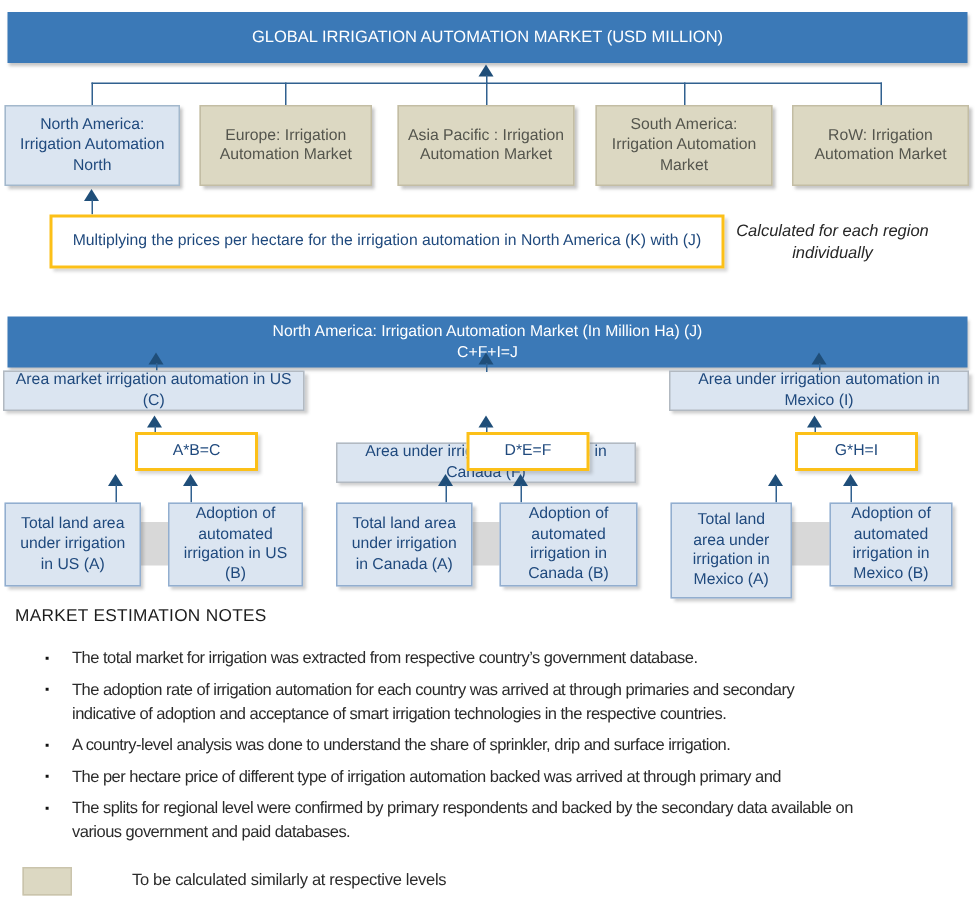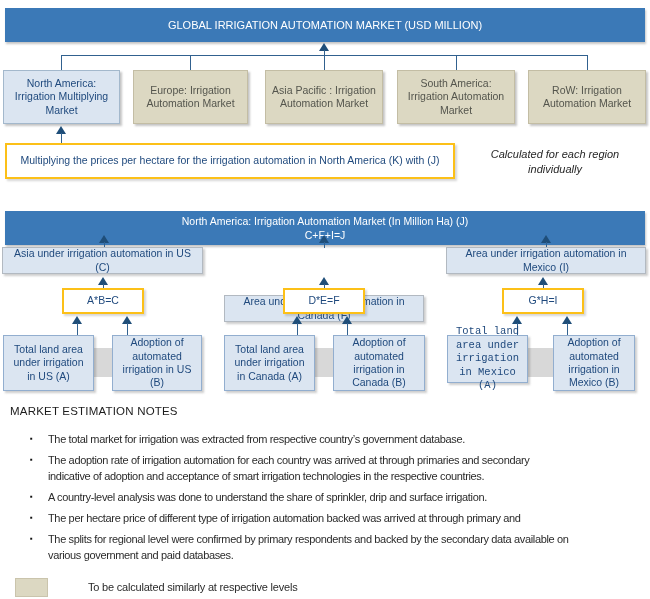--- a/index.html
+++ b/index.html
@@ -7,21 +7,21 @@
           font-family:"Liberation Sans","DejaVu Sans",sans-serif;border-radius:10px;}
   .node{position:absolute;box-sizing:border-box;display:flex;align-items:center;justify-content:center;
         text-align:center;font-size:10.5px;line-height:1.28;color:#1f497d;padding:2px 6px;}
   .banner{position:absolute;box-sizing:border-box;background:#3b79b7;color:#fff;display:flex;
           flex-direction:column;align-items:center;justify-content:center;text-align:center;
           font-size:11px;line-height:1.35;box-shadow:1px 2px 2px rgba(90,90,90,.35);}
   .blue-node{background:#dbe5f1;border:1px solid #a3b8cc;box-shadow:2px 2px 2px rgba(90,90,90,.35);}
   .tan-node{background:#dcd8c2;border:1px solid #c3bda4;color:#54554d;box-shadow:2px 2px 2px rgba(90,90,90,.35);}
   .area-node{background:#dbe5f1;border:1px solid #b2b9c1;box-shadow:2px 2px 2px rgba(90,90,90,.3);}
   .pair-node{background:#dbe5f1;border:1px solid #92aecf;box-shadow:2px 2px 2px rgba(90,90,90,.3);}
-  .formula{background:#fff;border:2px solid #fcc018;color:#1f497d;box-shadow:2px 2px 2px rgba(90,90,90,.25);}
+  .formula{background:#fff;border:2px solid #fcc018;color:#1f497d;box-shadow:2px 2px 2px rgba(90,90,90,.25);margin-left:28px;}
   .gray-band{position:absolute;background:#d8d8d8;}
   .vl{position:absolute;width:1px;background:#31618f;}
   .hl{position:absolute;height:1px;background:#31618f;}
   .arr{position:absolute;width:0;height:0;border-left:5px solid transparent;
        border-right:5px solid transparent;border-bottom:8px solid #1f4e79;}
   .side-note{position:absolute;font-style:italic;font-size:11px;color:#262626;text-align:center;line-height:1.35;}
   .notes-heading{position:absolute;left:10px;top:405px;font-size:11.5px;color:#1c1c1c;letter-spacing:.2px;}
   .notes-list{position:absolute;left:30px;top:431px;width:610px;font-size:11px;
               letter-spacing:-0.35px;color:#2b2b2b;}
   .note-item{display:flex;margin-bottom:5px;}
@@ -45,21 +45,21 @@
   <div class="arr" style="left:319px;top:43px;"></div>
   <div class="vl" style="left:324px;top:50px;height:6px;"></div>
   <div class="hl" style="left:61px;top:55px;width:527px;"></div>
   <div class="vl" style="left:61px;top:55px;height:15px;"></div>
   <div class="vl" style="left:190px;top:55px;height:15px;"></div>
   <div class="vl" style="left:324px;top:55px;height:15px;"></div>
   <div class="vl" style="left:456px;top:55px;height:15px;"></div>
   <div class="vl" style="left:587px;top:55px;height:15px;"></div>
 
   <div class="node blue-node" style="left:3px;top:70px;width:117px;height:54px;">
-    <span>North America: Irrigation Multiplying Market</span>
+    <span>North America: Irrigation Automation North</span>
   </div>
   <div class="node tan-node" style="left:133px;top:70px;width:115px;height:54px;">
     <span>Europe: Irrigation Automation Market</span>
   </div>
   <div class="node tan-node" style="left:265px;top:70px;width:118px;height:54px;">
     <span>Asia Pacific : Irrigation Automation Market</span>
   </div>
   <div class="node tan-node" style="left:397px;top:70px;width:118px;height:54px;">
     <span>South America: Irrigation Automation Market</span>
   </div>
@@ -85,21 +85,21 @@
   </div>
 
   <div class="arr" style="left:99px;top:235px;"></div>
   <div class="vl" style="left:104px;top:242px;height:6px;"></div>
   <div class="arr" style="left:319px;top:235px;"></div>
   <div class="vl" style="left:324px;top:242px;height:6px;"></div>
   <div class="arr" style="left:541px;top:235px;"></div>
   <div class="vl" style="left:546px;top:242px;height:6px;"></div>
 
   <div class="node area-node" style="left:2px;top:247px;width:201px;height:27px;">
-    <span>Asia under irrigation automation in US (C)</span>
+    <span>Area market irrigation automation in US (C)</span>
   </div>
   <div class="node area-node" style="left:224px;top:247px;width:200px;height:27px;margin-top:48px;">
     <span>Area under irrigation automation in Canada (F)</span>
   </div>
   <div class="node area-node" style="left:446px;top:247px;width:200px;height:27px;">
     <span>Area under irrigation automation in Mexico (I)</span>
   </div>
 
   <div class="arr" style="left:98px;top:277px;"></div>
   <div class="vl" style="left:103px;top:284px;height:5px;"></div>
@@ -140,21 +140,21 @@
   </div>
   <div class="node pair-node" style="left:112px;top:335px;width:90px;height:56px;">
     <span>Adoption of automated irrigation in US (B)</span>
   </div>
   <div class="node pair-node" style="left:224px;top:335px;width:91px;height:56px;">
     <span>Total land area under irrigation in Canada (A)</span>
   </div>
   <div class="node pair-node" style="left:333px;top:335px;width:92px;height:56px;">
     <span>Adoption of automated irrigation in Canada (B)</span>
   </div>
-  <div class="node pair-node" style="left:447px;top:335px;width:81px;height:48px;font-family:Liberation Mono, monospace;">
+  <div class="node pair-node" style="left:447px;top:335px;width:81px;height:64px;">
     <span>Total land area under irrigation in Mexico (A)</span>
   </div>
   <div class="node pair-node" style="left:553px;top:335px;width:82px;height:56px;">
     <span>Adoption of automated irrigation in Mexico (B)</span>
   </div>
 
   <div class="notes-heading">MARKET ESTIMATION NOTES</div>
 
   <div class="notes-list">
     <div class="note-item">

